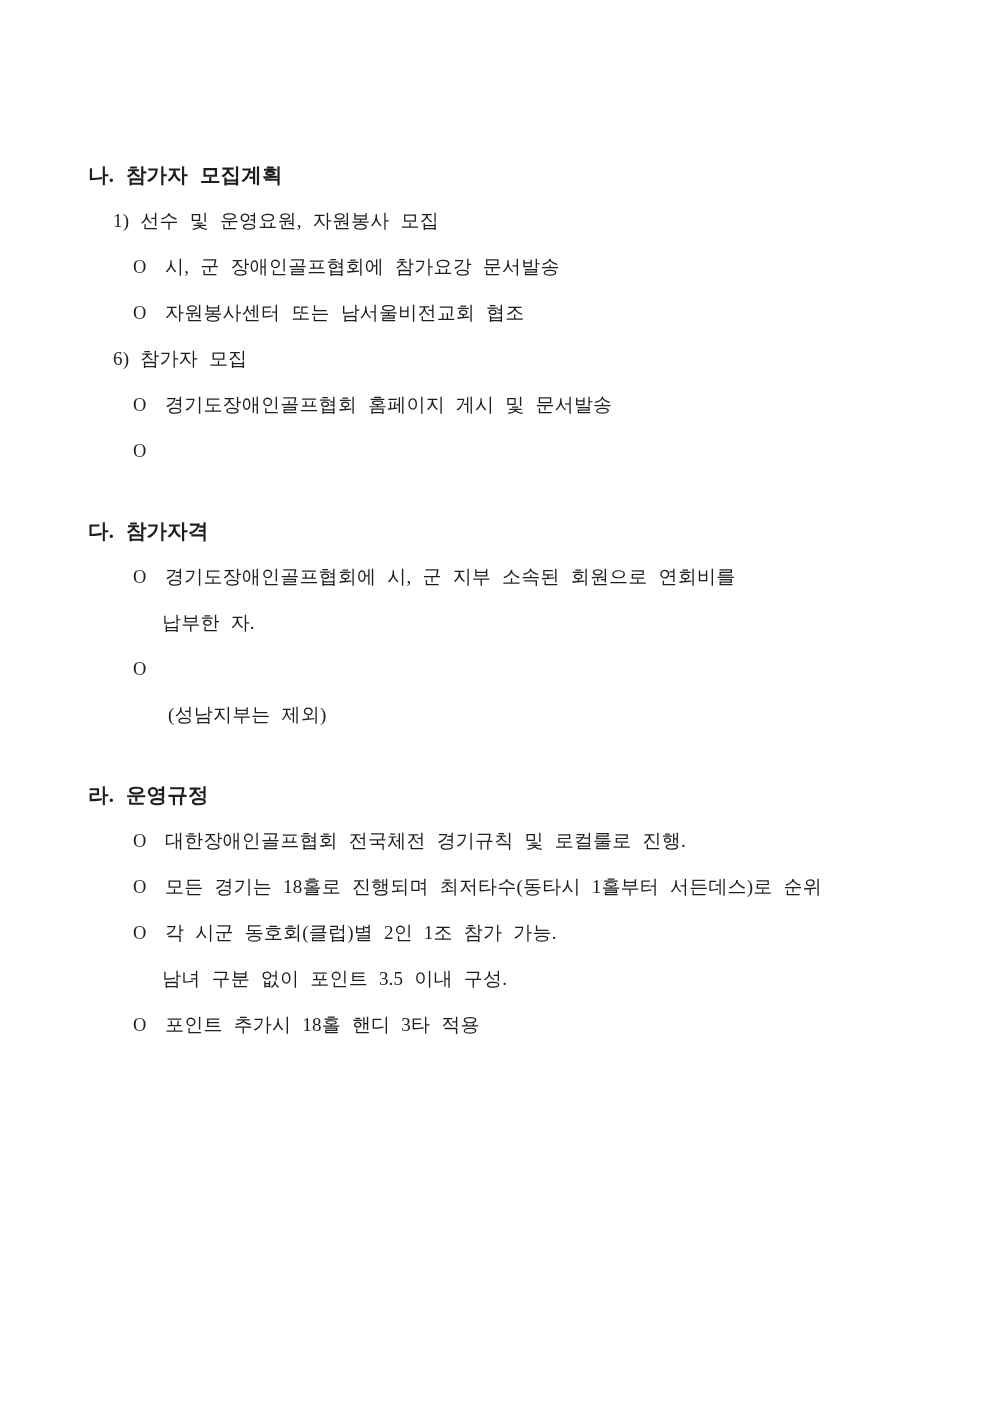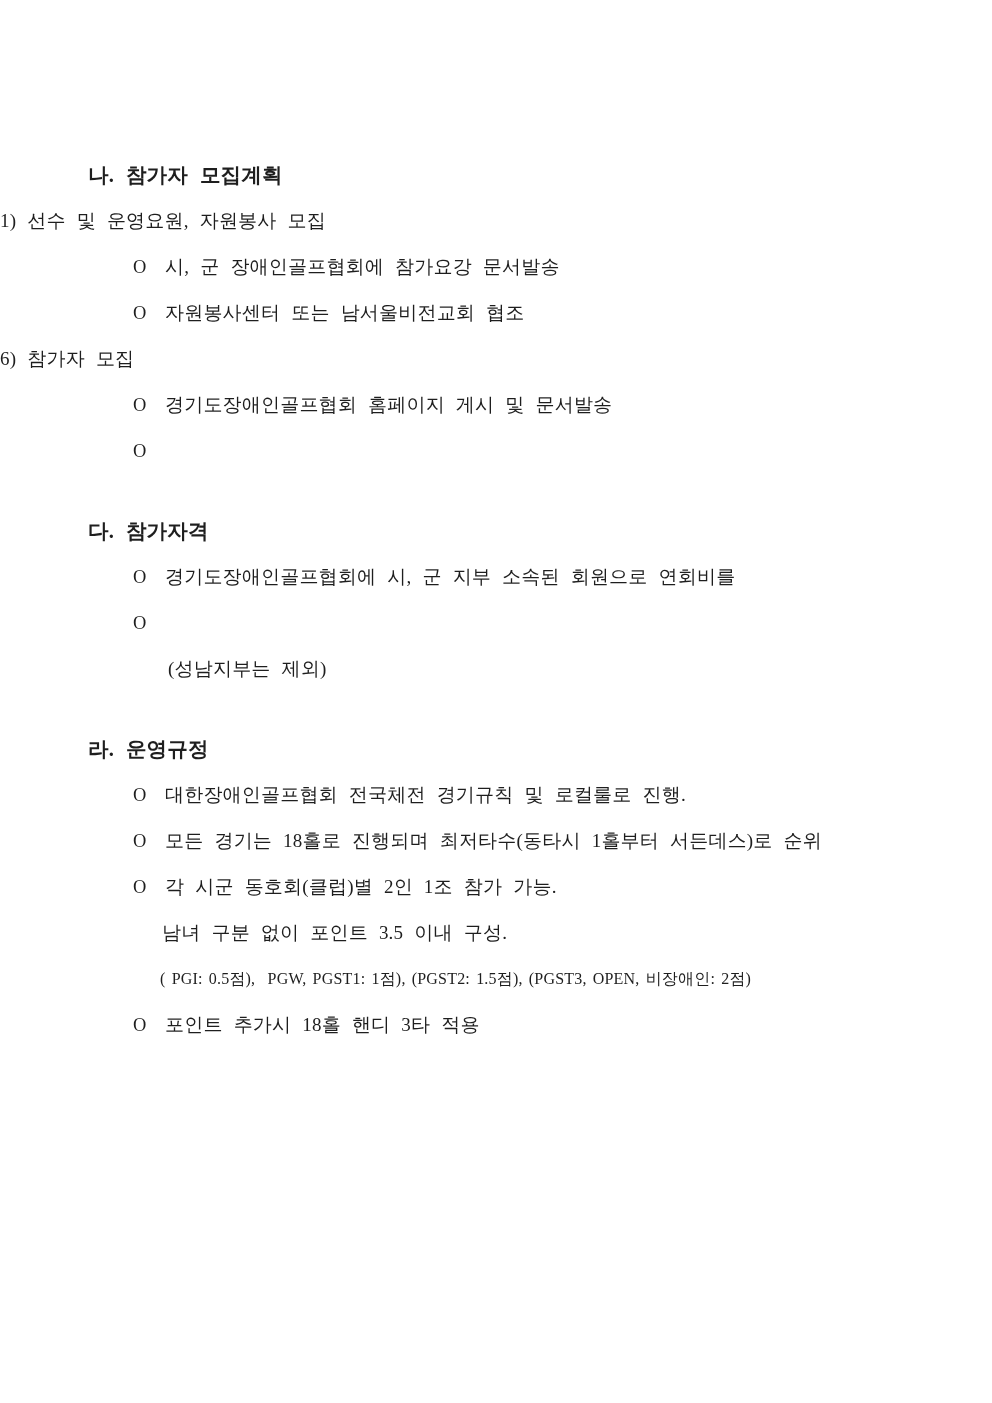--- a/index.html
+++ b/index.html
@@ -32,20 +32,21 @@
     letter-spacing: 0.2px;
     word-spacing: 0.32em;
     white-space: pre;
   }
   .heading {
     margin-left: 88px;
     font-weight: 700;
     font-size: 20.5px;
   }
   .numbered {
+    margin-left: 113px;
   }
   .bullet {
     margin-left: 133px;
   }
   .marker {
     display: inline-block;
     width: 32px;
     font-size: 18.5px;
     font-weight: 400;
   }
@@ -93,20 +94,21 @@
     </section>
 
     <div class="section-gap"></div>
 
     <section>
       <div class="line heading">다. 참가자격</div>
       <div class="line bullet">
         <span class="marker">O</span>
         <span>경기도장애인골프협회에 시, 군 지부 소속된 회원으로 연회비를</span>
       </div>
+      <div class="line continuation">납부한 자.</div>
       <div class="line bullet">
         <span class="marker">O</span>
       </div>
       <div class="line cont-paren">(성남지부는 제외)</div>
     </section>
 
     <div class="section-gap"></div>
 
     <section>
       <div class="line heading">라. 운영규정</div>
@@ -116,21 +118,20 @@
       </div>
       <div class="line bullet">
         <span class="marker">O</span>
         <span>모든 경기는 18홀로 진행되며 최저타수(동타시 1홀부터 서든데스)로 순위</span>
       </div>
       <div class="line bullet">
         <span class="marker">O</span>
         <span>각 시군 동호회(클럽)별 2인 1조 참가 가능.</span>
       </div>
       <div class="line continuation">남녀 구분 없이 포인트 3.5 이내 구성.</div>
-      <div class="line footnote">( PGI: 0.5점),  PGW, PGST1: 1점), (PGST2: 1.5점), (PGST3, OPEN, 비장애인: 2점)</div>
       <div class="line bullet">
         <span class="marker">O</span>
         <span>포인트 추가시 18홀 핸디 3타 적용</span>
       </div>
     </section>
 
   </div>
 </main>
 
 </body></html>

